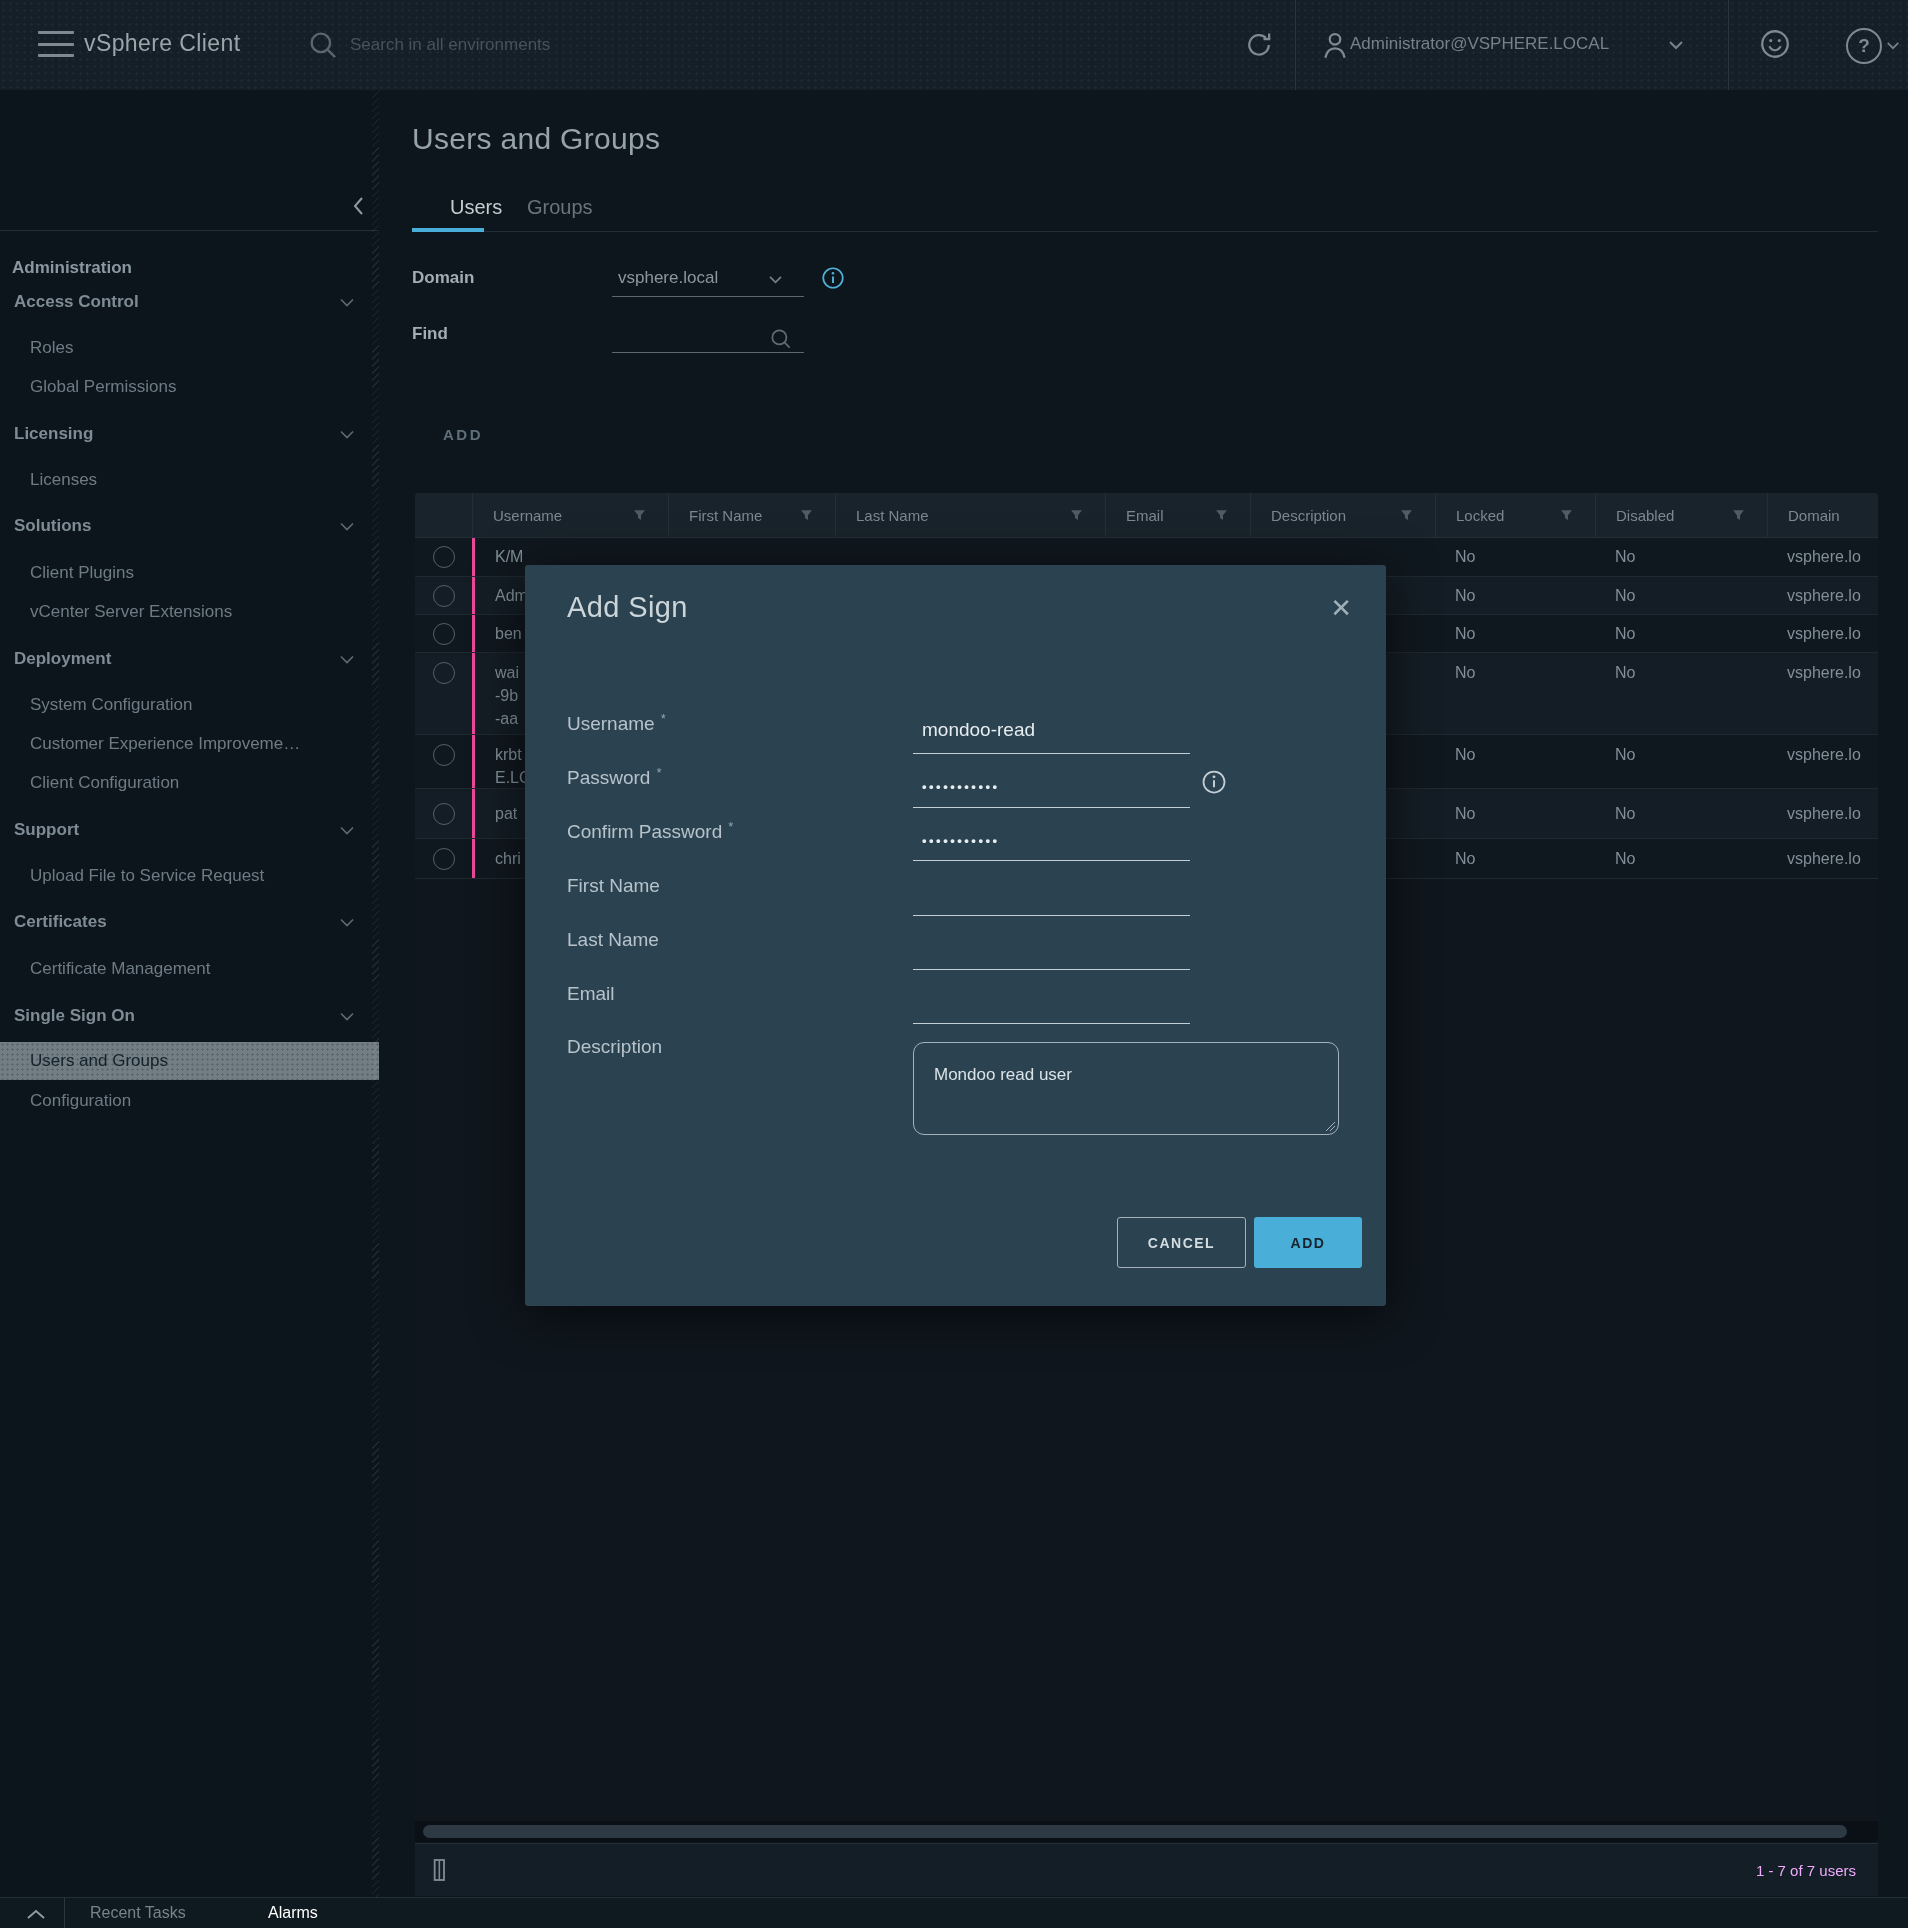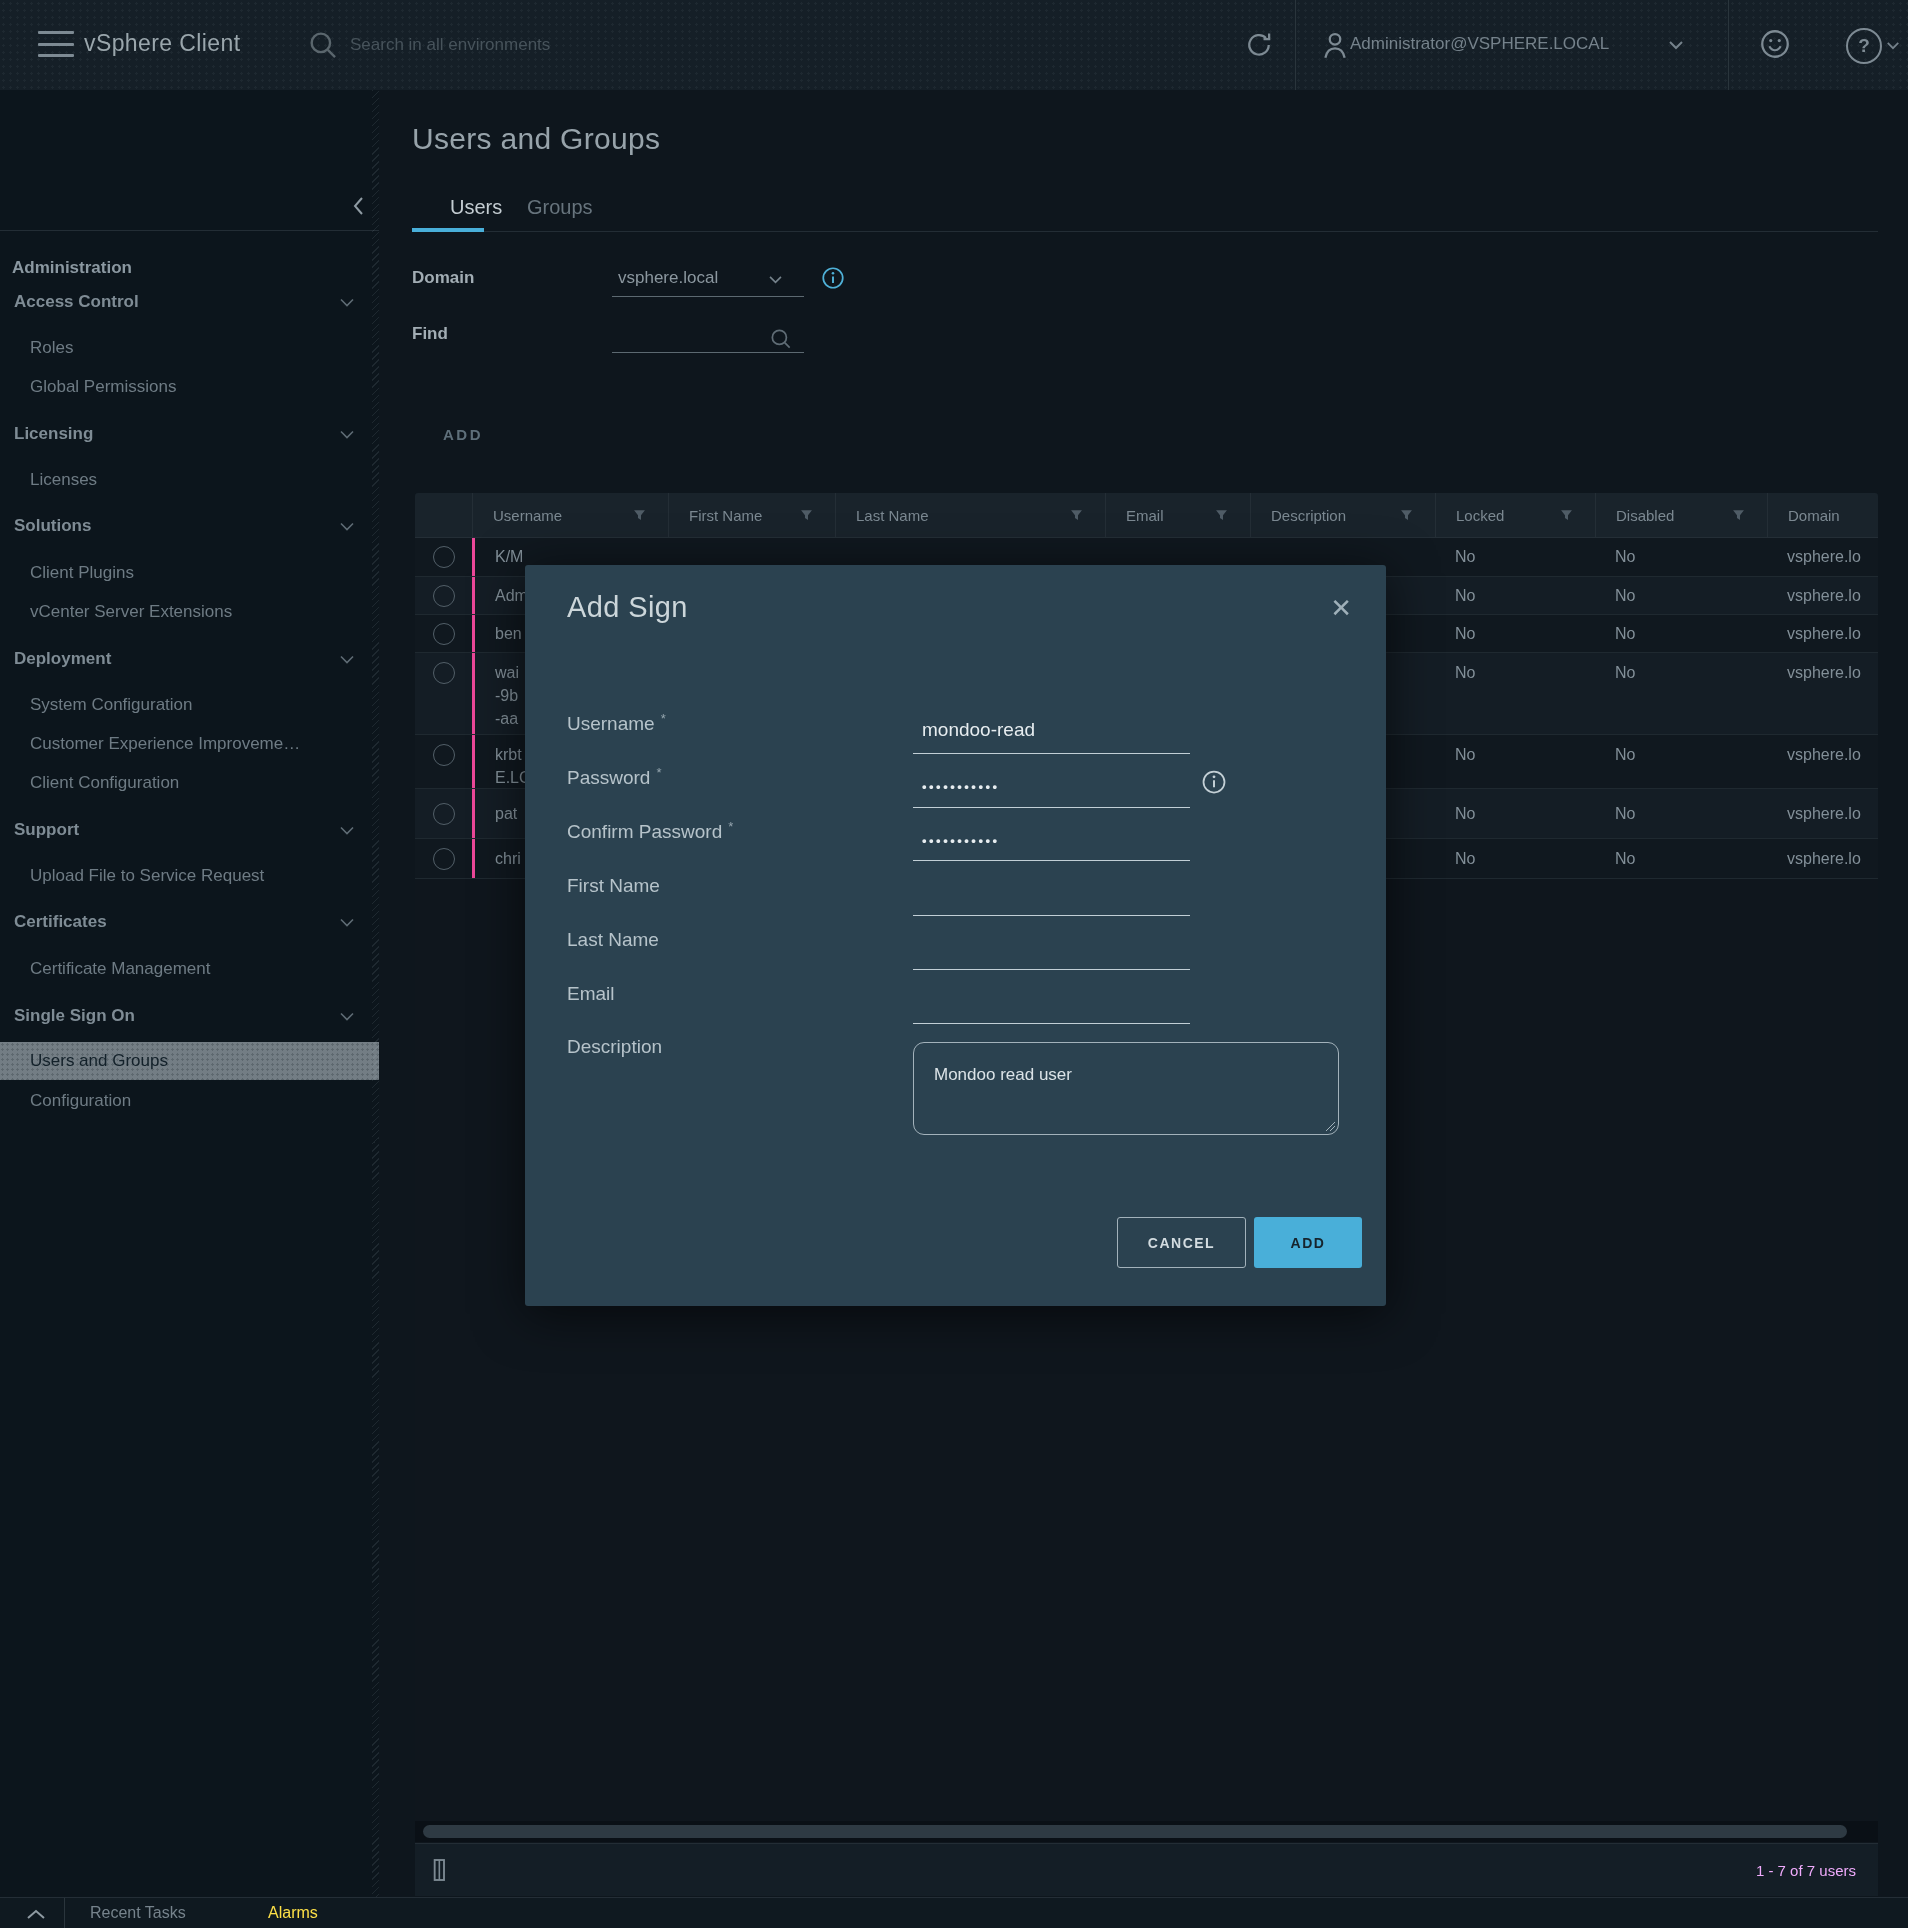--- a/index.html
+++ b/index.html
@@ -103,21 +103,21 @@
     font-family:"Liberation Sans",sans-serif;}
   #m-add{position:absolute;left:729px;top:652px;width:108px;height:51px;background:#49afd9;border:none;
     border-radius:3px;color:#16242d;font-size:14px;font-weight:bold;letter-spacing:1.5px;cursor:pointer;
     font-family:"Liberation Sans",sans-serif;}
 
   
   #bottombar{position:absolute;left:0;top:1897px;width:1908px;height:31px;background:#0f1920;border-top:1px solid #242e36;}
   #bb-chevron{left:26px;top:10px;cursor:pointer;}
   #bb-divider{left:64px;top:0;width:1px;height:31px;background:#2a353c;}
   #bb-tasks{left:90px;top:6px;font-size:16px;color:#76838c;cursor:pointer;}
-  #bb-alarms{left:268px;top:6px;font-size:16px;color:#fde047;cursor:pointer;}
+  #bb-alarms{left:268px;top:6px;font-size:16px;color:#ffffff;cursor:pointer;}
 </style>
 </head>
 <body>
 
 <div id="screen">
 
   <header id="topbar">
     <div id="hamburger" class="abs">
         <span></span>
         <span></span>

